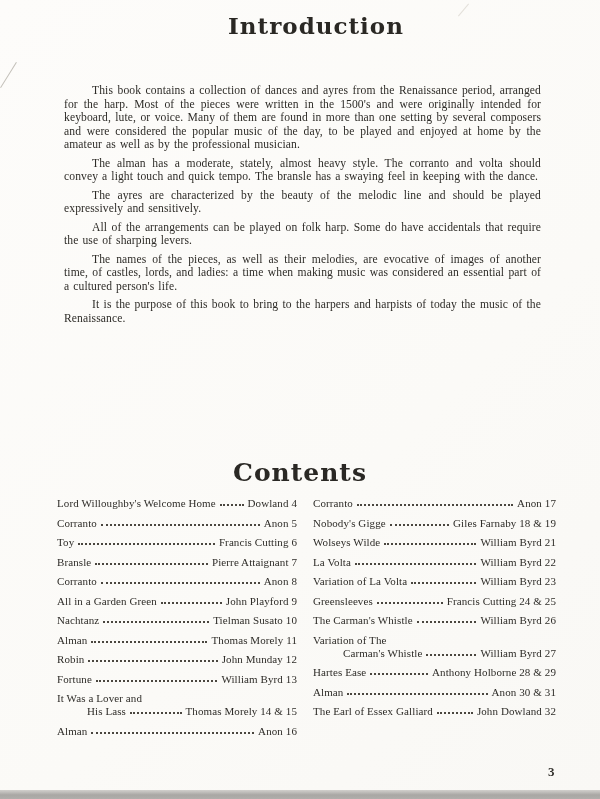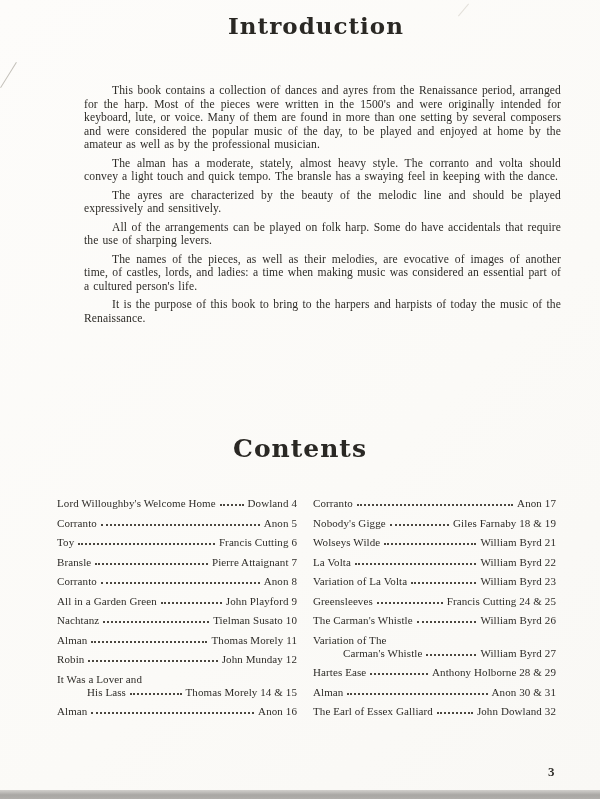--- a/index.html
+++ b/index.html
@@ -29,35 +29,34 @@
     font-weight: 700;
     letter-spacing: 1px;
     color: #2a2824;
     margin-left: 16px;
   }
   .intro-text {
     position: absolute;
     top: 84px;
     left: 64px;
     width: 477px;
-    margin-left: 20px;
   }
   .intro-text p {
     margin: 0 0 5px 0;
     font-size: 11.6px;
     line-height: 13.5px;
     text-align: justify;
     text-indent: 28px;
     letter-spacing: 0.1px;
     word-spacing: 1px;
   }
   
   .contents-title {
     position: absolute;
-    top: 434px;
+    top: 458px;
     left: 0;
     width: 100%;
     text-align: center;
     font-family: "DejaVu Serif", "Liberation Serif", serif;
     font-size: 25px;
     font-weight: 700;
     letter-spacing: 1px;
     color: #2a2824;
   }
   .toc {
@@ -225,20 +224,28 @@
 
   <div class="toc-entry">
     <div class="toc-line toc-line1">
       <span class="toc-title">Robin</span>
       <span class="leader"></span>
       <span class="toc-attr">John Munday 12</span>
     </div>
 
   </div>
 
+  <div class="toc-entry">
+    <div class="toc-line toc-line1">
+      <span class="toc-title">Fortune</span>
+      <span class="leader"></span>
+      <span class="toc-attr">William Byrd 13</span>
+    </div>
+
+  </div>
 
   <div class="toc-entry">
     <div class="toc-line toc-line1">
       <span class="toc-title">It Was a Lover and</span>
 
       <span class="toc-attr"></span>
     </div>
     <div class="toc-line toc-line2" style="display: flex;">
       <span class="toc-title2">His Lass</span>
       <span class="leader"></span>

